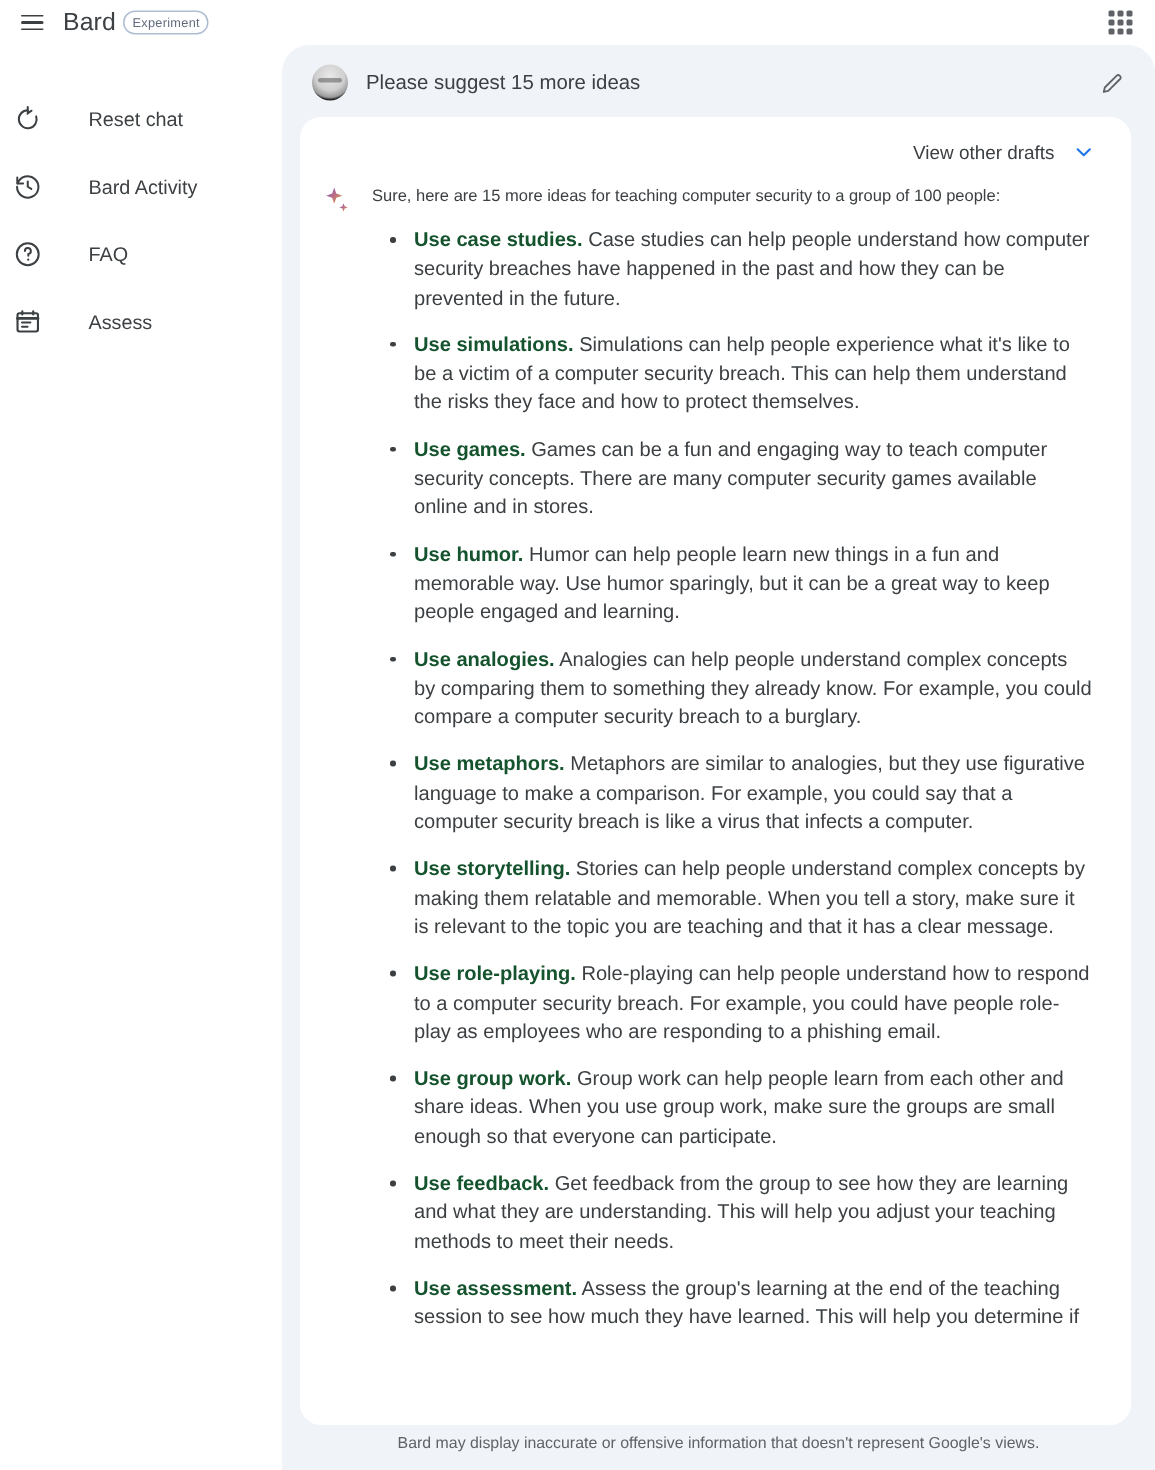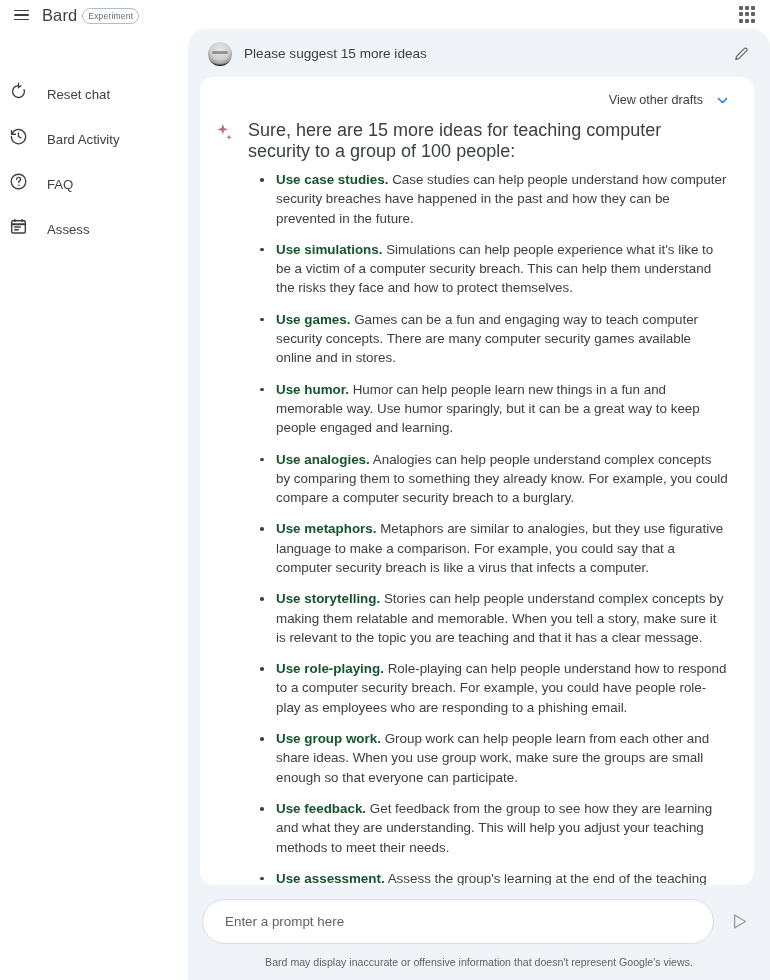--- a/index.html
+++ b/index.html
@@ -42,24 +42,24 @@
     border-radius: 9px;
     font-size: 8.5px;
     padding: 1.5px 5px 2px;
     letter-spacing: .2px;
     vertical-align: 2px;
     margin-left: 5px;
     white-space: nowrap;
   }
   .nav { margin-top: 27px; }
   .nav-item {
-    display: flex; align-items: flex-end;
+    display: flex; align-items: center;
     height: 45px;
     padding-left: 8px;
-    gap: 18px;
+    gap: 30px;
     cursor: pointer;
     border-radius: 0 22px 22px 0;
     margin-right: 10px;
   }
   .nav-ico {
     width: 21px; height: 21px; flex: 0 0 21px;
     display: flex; align-items: center; justify-content: center;
     color: #3c4043;
   }
   .nav-ico svg { display: block; }
@@ -144,21 +144,21 @@
   }
   .chev { color: #1a73e8; display: flex; align-items: center; }
 
   .answer {
     display: flex; gap: 12px;
     padding: 6px 26px 0 14px;
   }
   .sparkle { width: 22px; flex: 0 0 22px; padding-top: 2px; }
   .body { flex: 1 1 auto; }
   .intro {
-    font-size: 18px; line-height: 21px; color: #3c4043;
+    font-size: 11px; line-height: 21px; color: #3c4043;
     margin-bottom: 8px;
   }
   ul.ideas { list-style: none; margin: 0; padding: 0; }
   ul.ideas li {
     position: relative;
     padding-left: 28px;
     margin-bottom: 12px;
     font-size: 13.4px; line-height: 19.3px; color: #3c4043;
   }
   ul.ideas li::before {
@@ -335,27 +335,17 @@
               <li><b>Use storytelling.</b><span> Stories can help people understand complex concepts by making them relatable and memorable. When you tell a story, make sure it is relevant to the topic you are teaching and that it has a clear message.</span></li>
               <li><b>Use role-playing.</b><span> Role-playing can help people understand how to respond to a computer security breach. For example, you could have people role-play as employees who are responding to a phishing email.</span></li>
               <li><b>Use group work.</b><span> Group work can help people learn from each other and share ideas. When you use group work, make sure the groups are small enough so that everyone can participate.</span></li>
               <li><b>Use feedback.</b><span> Get feedback from the group to see how they are learning and what they are understanding. This will help you adjust your teaching methods to meet their needs.</span></li>
               <li><b>Use assessment.</b><span> Assess the group's learning at the end of the teaching session to see how much they have learned. This will help you determine if</span></li>
             </ul>
           </div>
         </div>
       </div>
 
-      <div class="composer">
-        <div class="input-pill">
-          <input type="text" placeholder="Enter a prompt here" style="">
-        </div>
-        <div class="send-btn">
-          <svg width="21" height="21" viewBox="0 0 24 24" fill="none" stroke="currentColor" stroke-width="1.6" stroke-linejoin="round">
-            <path d="M6.4 4.6L19 12 6.4 19.4V4.6z"></path>
-          </svg>
-        </div>
-      </div>
 
       <div class="disclaimer">Bard may display inaccurate or offensive information that doesn't represent Google's views.</div>
     </div>
   </section>
 </div>
 
 </body></html>

